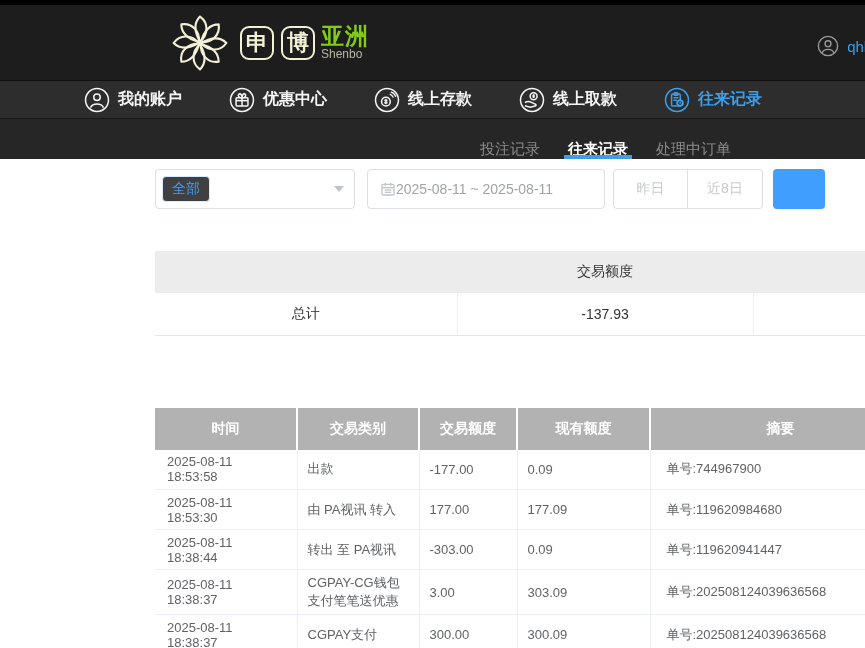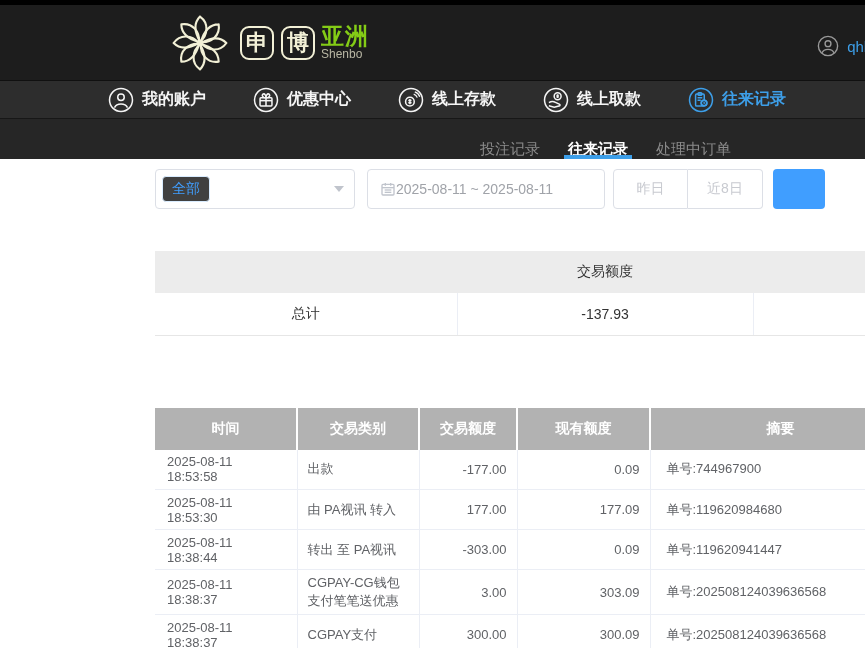--- a/index.html
+++ b/index.html
@@ -14,21 +14,21 @@
   .logo-box { width:34px; height:34px; border:2px solid #f2f0d6; border-radius:9px;
     color:#f2f0d6; font-size:22px; font-weight:bold; display:flex; align-items:center; justify-content:center; }
   .logo-region { margin-left:6px; display:flex; flex-direction:column; line-height:1.05; }
   .logo-region .cn { color:#84cc16; font-size:23px; font-weight:bold; letter-spacing:1px; }
   .logo-region .en { color:#b9b7a4; font-size:12px; }
   .user-area { position:absolute; right:-18px; top:30px; display:flex; align-items:center; gap:8px; }
   .avatar { width:22px; height:22px; color:#9a9a9a; }
   .username { color:#3d9fe9; font-size:15px; white-space:nowrap; }
   
   .nav { height:39px; background:#2d2d2d; border-top:1px solid #101010; border-bottom:1px solid #171717;
-    display:flex; align-items:center; padding-left:108px; gap:47px; }
+    display:flex; align-items:center; padding-left:84px; gap:47px; }
   .nav-item { display:flex; align-items:center; gap:8px; color:#f5f5f5; font-size:16px; font-weight:bold;
     cursor:pointer; white-space:nowrap; }
   .nav-item .nicon { width:26px; height:26px; }
   .nav-item.active { color:#3d9fe9; }
   
   .subnav { height:40px; background:#262626; display:flex; align-items:center; padding-left:480px; gap:28px; }
   .tab { color:#8b8b8b; font-size:15px; cursor:pointer; position:relative; height:100%;
     display:flex; align-items:flex-end; white-space:nowrap; }
   .tab.active { color:#ffffff; font-weight:bold; }
   .tab.active::after { content:""; position:absolute; left:-4px; right:-4px; bottom:0; height:4px; background:#3d9fe9; }
@@ -57,21 +57,21 @@
   .summary-table thead th { background:#ececec; height:42px; font-weight:normal; text-align:center; }
   .summary-table tbody td { height:42px; text-align:center; border-bottom:1px solid #e6e6e6; }
   .summary-table tbody td + td { border-left:1px solid #ebeef5; }
   
   .data-table { width:755px; margin-top:72px; font-size:13px; color:#606266; }
   .data-table thead th { background:#b2b2b2; color:#fff; height:42px; font-size:14px; font-weight:bold; text-align:center; }
   .data-table thead th + th { border-left:2px solid #fff; }
   .data-table tbody td { height:40px; border-bottom:1px solid #ebeef5; padding:4px 10px; }
   .data-table tbody td + td { border-left:1px solid #ebeef5; }
   .td-time { padding-left:12px !important; }
-  .td-num { text-align:right; }
+  .td-num { }
   .td-memo { padding-left:16px !important; }
 </style>
 </head>
 <body>
 
 <div class="top-strip"></div>
 
 <div class="header">
   <div class="logo">
     <svg class="flower" viewBox="0 0 100 100" fill="none" stroke="#f2f0d6" stroke-width="3.2" stroke-linecap="round">

